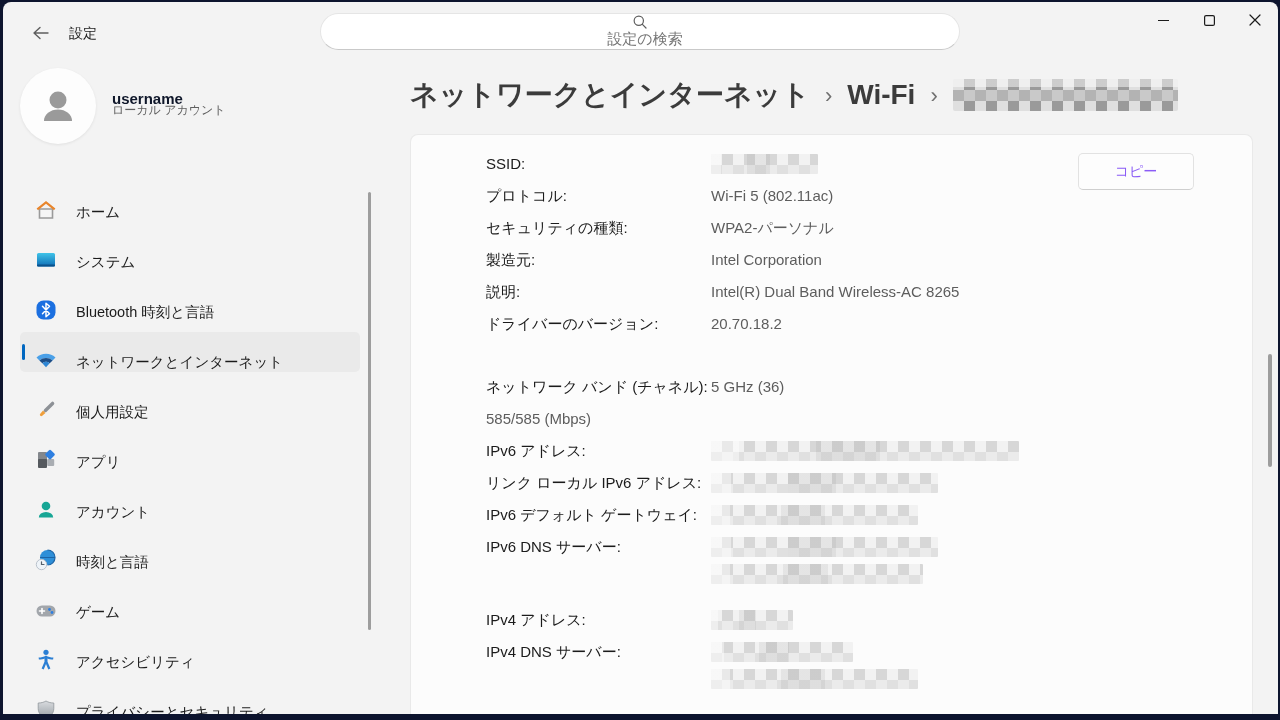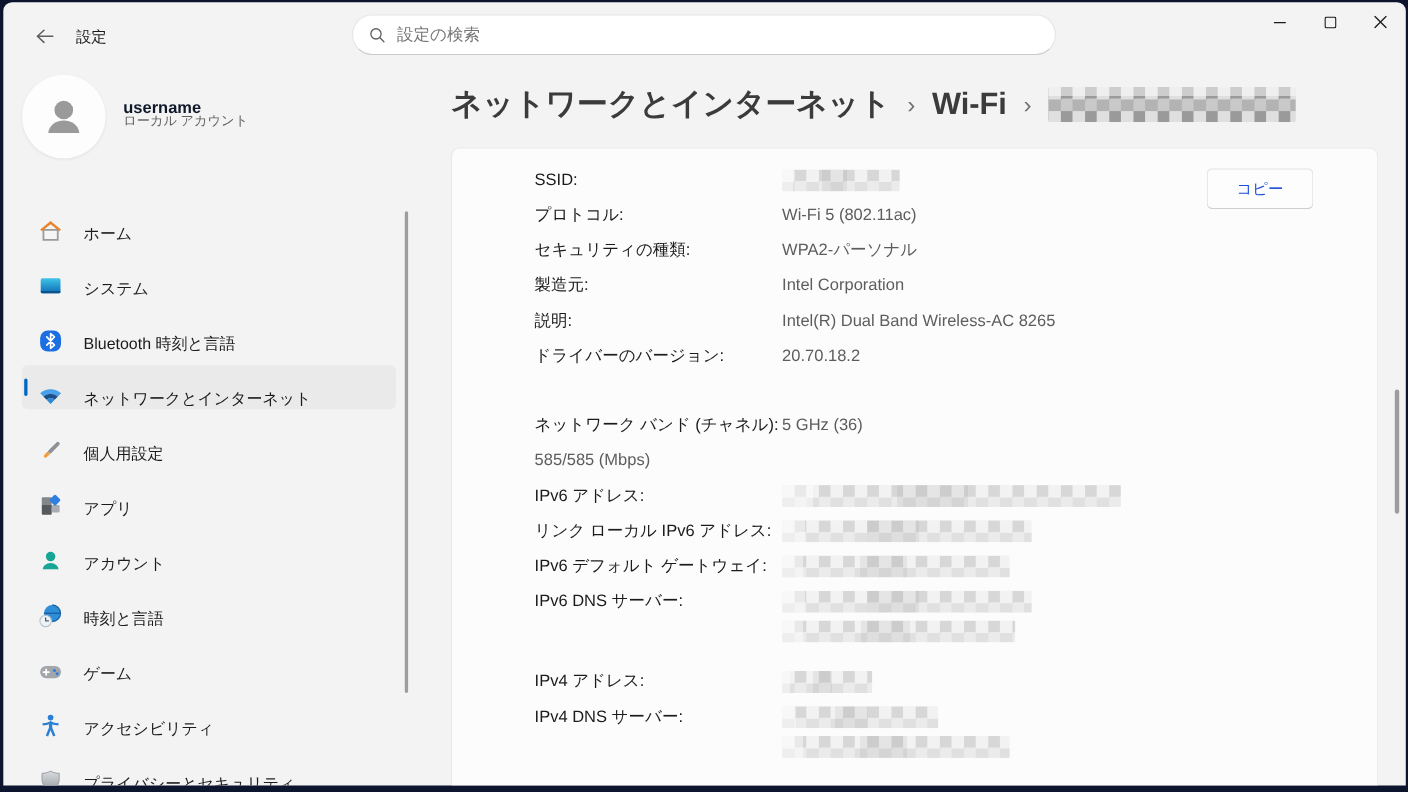--- a/index.html
+++ b/index.html
@@ -13,21 +13,21 @@
     position:absolute; left:3px; top:2px; width:1275px; height:712px;
     background:#f3f3f3; border-radius:8px 8px 0 0; overflow:hidden;
   }
   
   .back-btn { position:absolute; left:20px; top:16px; width:36px; height:30px;
     display:flex; align-items:center; justify-content:center; }
   .app-title { position:absolute; left:66px; top:23px; font-size:14px; color:#1b1b1b;font-family:Liberation Mono, monospace; }
   .search-box {
     position:absolute; left:317px; top:11px; width:640px; height:37px;
     background:#ffffff; border:1px solid #e5e5e5; border-bottom-color:#c9c9c9;
-    border-radius:19px; display:flex; align-items:center; padding:0 14px;
+    border-radius:19px; display:flex; align-items:center; padding:0 14px;flex-direction:column;
   }
   .search-box .ph { color:#767676; font-size:15px; margin-left:10px; }
   .win-controls { position:absolute; right:0; top:0; display:flex; }
   .win-btn { width:46px; height:36px; display:flex; align-items:center; justify-content:center; }
   
   .avatar {
     position:absolute; left:17px; top:66px; width:76px; height:76px; border-radius:50%;
     background:#fdfdfd; box-shadow:0 1px 3px rgba(0,0,0,.08);
     display:flex; align-items:center; justify-content:center;
   }
@@ -61,23 +61,23 @@
       linear-gradient(90deg,#8f8f8f 0 18%, #cccccc 18% 40%, #9a9a9a 40% 58%, #d9d9d9 58% 100%);
     background-size:100% 100%, 22px 22px, 100% 100%;
   }
   
   .card {
     position:absolute; left:407px; top:132px; width:843px; height:580px;
     background:#fcfcfc; border:1px solid #e9e9e9; border-bottom:none;
     border-radius:8px 8px 0 0;
   }
   .copy-btn {
-    position:absolute; top:18px; right:58px; width:97px; height:37px;
+    position:absolute; top:18px; right:58px; width:116px; height:37px;
     background:#fdfdfd; border:1px solid #e2e2e2; border-bottom-color:#cfcfcf;
-    border-radius:5px; font-size:14px; color:#1d4ed8;
+    border-radius:5px; font-size:14px; color:#8b5cf6;
     display:flex; align-items:center; justify-content:center;
   }
   .rows { position:absolute; left:75px; top:13px; right:36px; }
   .prop-row { display:flex; min-height:32px; }
   .prop-label { width:225px; flex:0 0 225px; font-size:15px; color:#1b1b1b; line-height:32px; white-space:nowrap; }
   .prop-value { font-size:15px; color:#5d5d5d; line-height:32px; white-space:nowrap; }
   .pix-col { display:flex; flex-direction:column; }
   .pix {
     height:20px; margin:6px 0 0 0; border-radius:1px;
     background-image:

